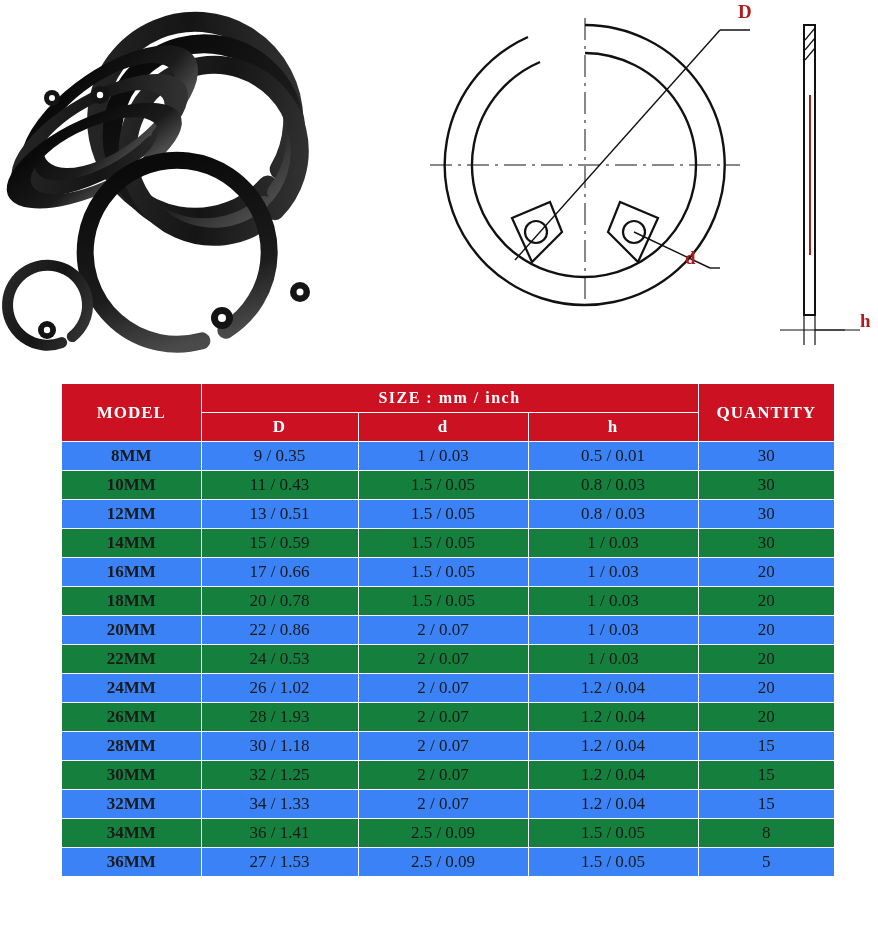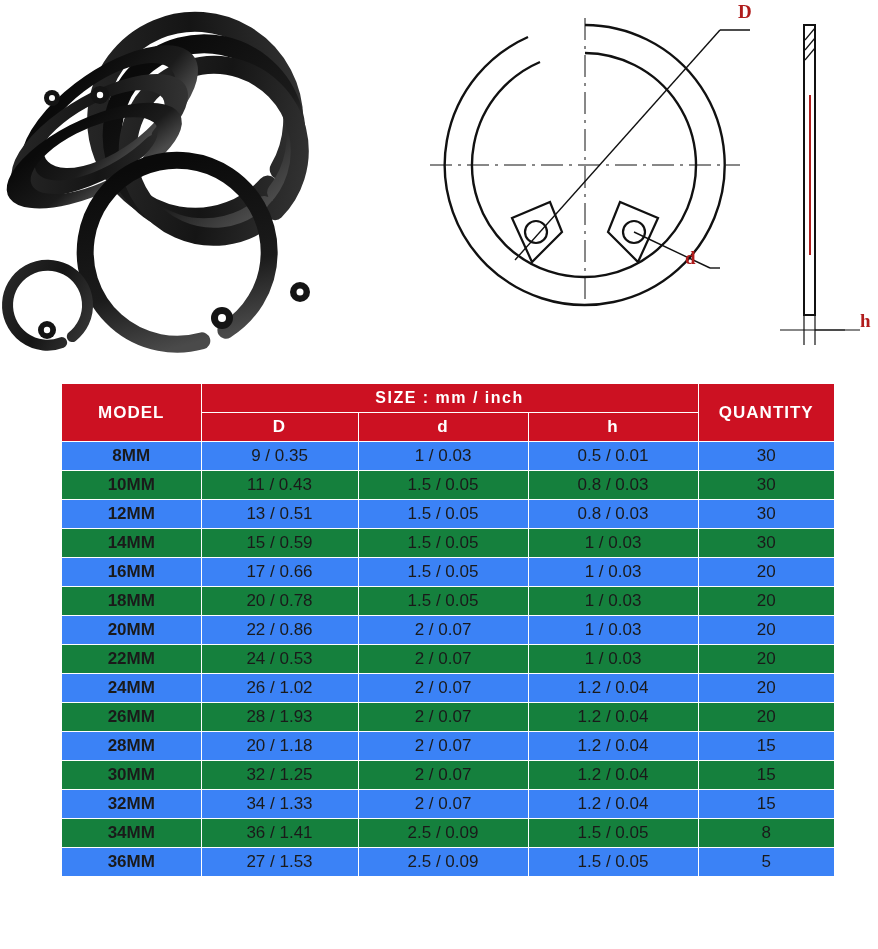--- a/index.html
+++ b/index.html
@@ -58,21 +58,21 @@
   
   .table-wrap {
     position: absolute;
     left: 60px;
     top: 382px;
     width: 774px;
   }
   table.spec {
     border-collapse: collapse;
     width: 774px;
-    font-family: Liberation Sans, sans-serif;
+    font-family: Liberation Serif, serif;
     table-layout: fixed;
   }
   table.spec th, table.spec td {
     border: 1px solid #ffffff;
     text-align: center;
     font-size: 17px;
     color: #1a1a1a;
     height: 28px;
     padding: 0;
   }
@@ -307,21 +307,21 @@
         </tr>
         <tr class="row-b">
           <td class="model-cell">26MM</td>
           <td>28  /  1.93</td>
           <td>2  /  0.07</td>
           <td>1.2  /  0.04</td>
           <td>20</td>
         </tr>
         <tr class="row-a">
           <td class="model-cell">28MM</td>
-          <td>20  /  1.18</td>
+          <td>30  /  1.18</td>
           <td>2  /  0.07</td>
           <td>1.2  /  0.04</td>
           <td>15</td>
         </tr>
         <tr class="row-b">
           <td class="model-cell">30MM</td>
           <td>32  /  1.25</td>
           <td>2  /  0.07</td>
           <td>1.2  /  0.04</td>
           <td>15</td>

